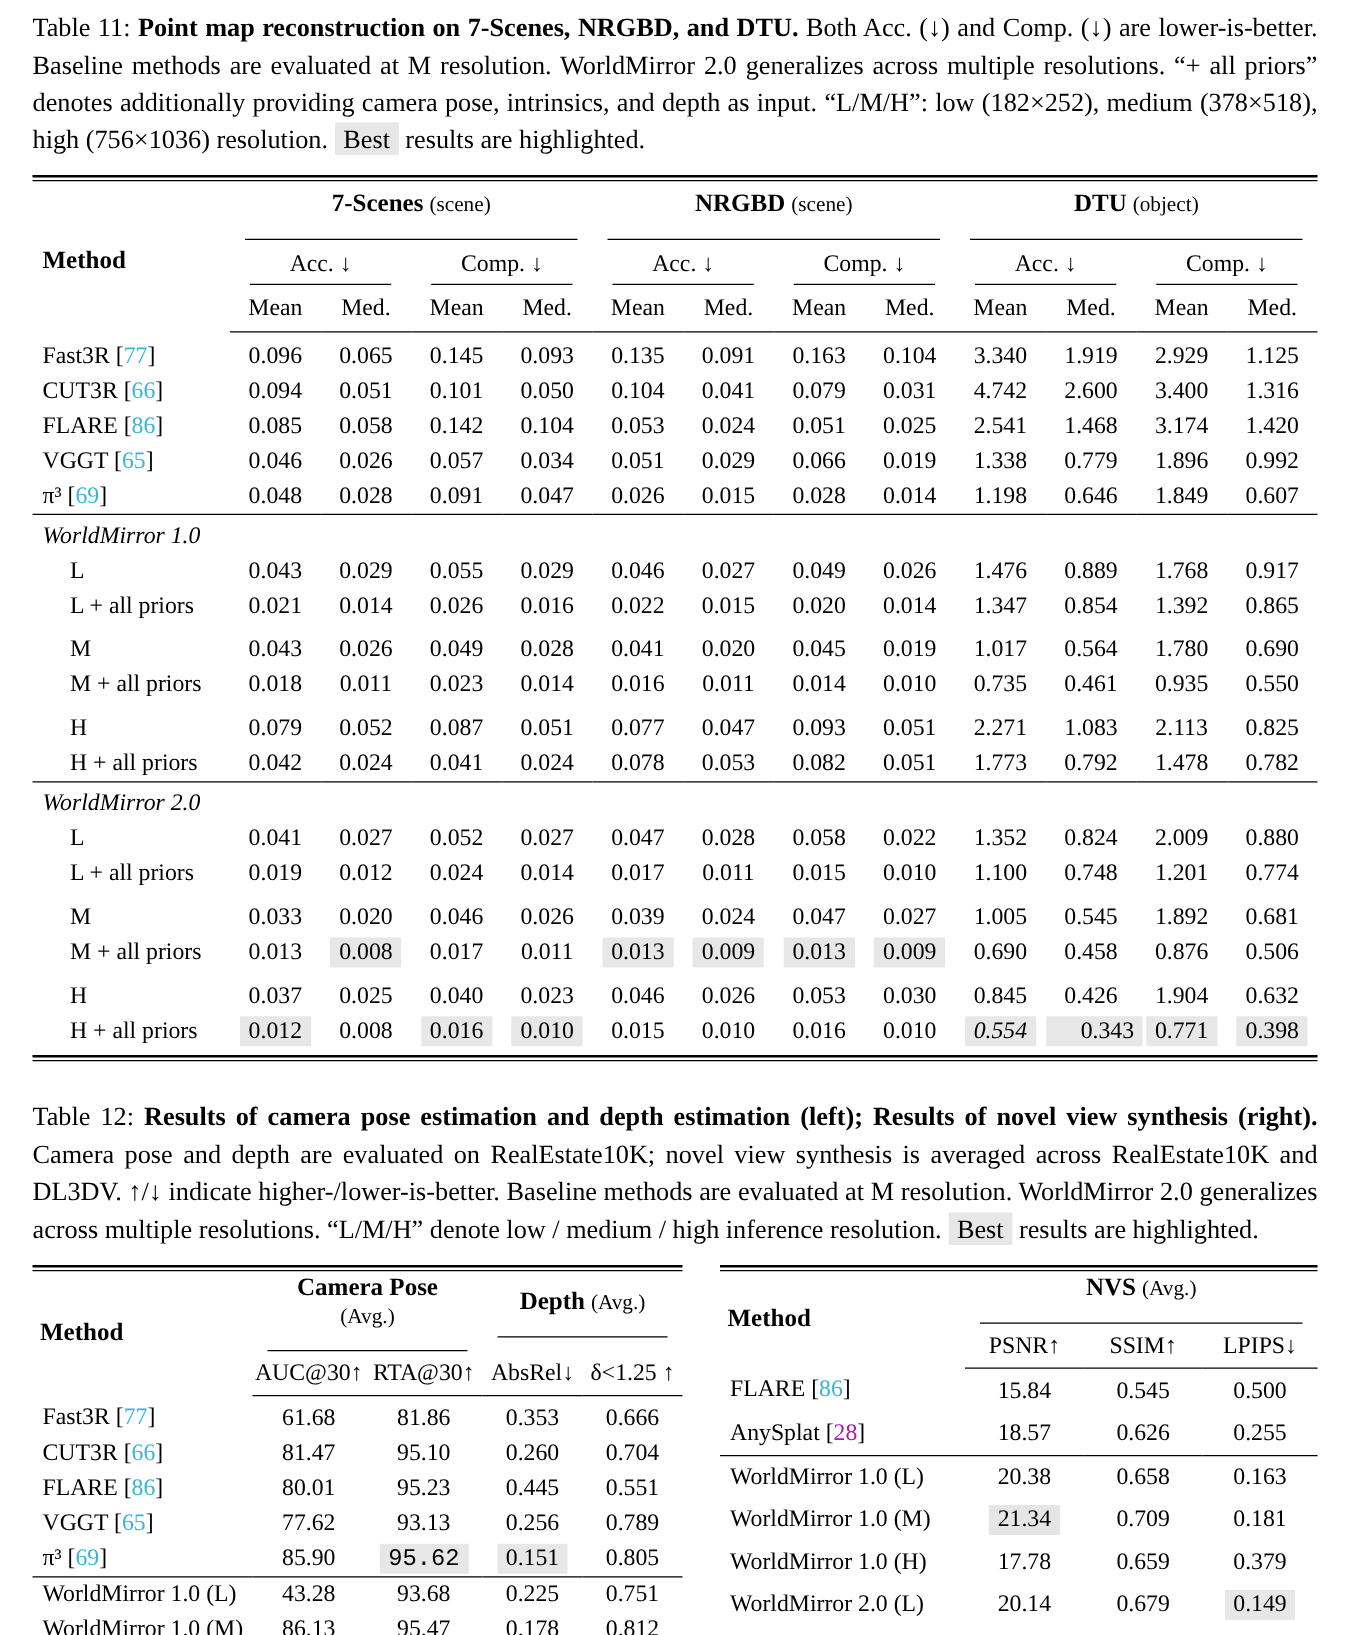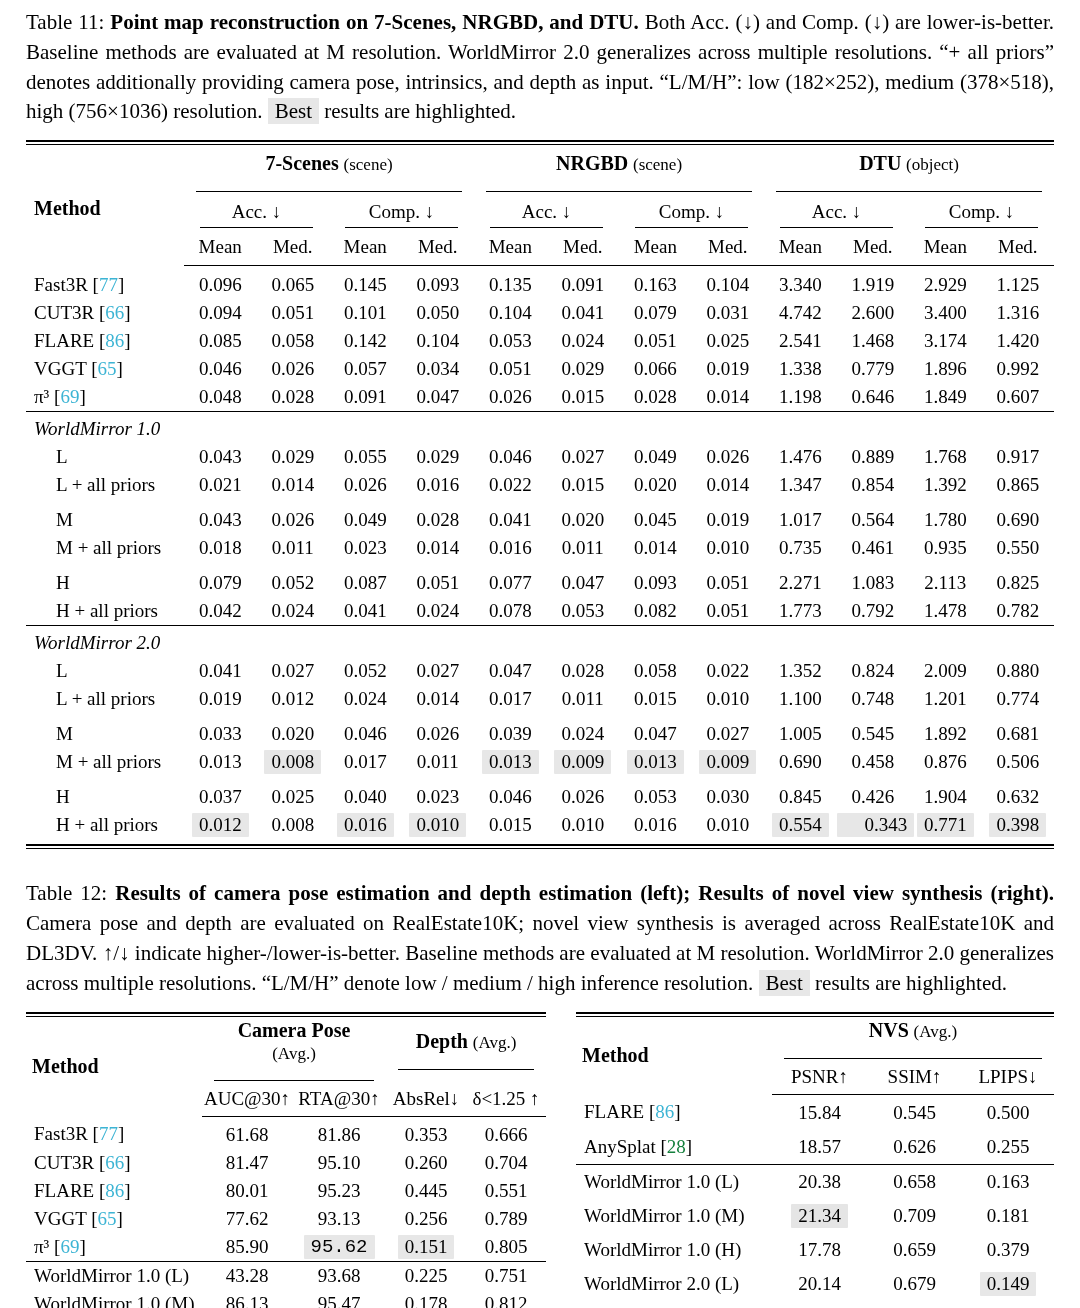--- a/index.html
+++ b/index.html
@@ -386,21 +386,21 @@
           <tr>
             <td class="mcell indent"><span>H + all priors</span></td>
             <td><span class="v hl" style="background: rgb(231, 231, 231);">0.012</span></td>
             <td><span class="v">0.008</span></td>
             <td><span class="v hl" style="background: rgb(231, 231, 231);">0.016</span></td>
             <td><span class="v hl" style="background: rgb(231, 231, 231);">0.010</span></td>
             <td><span class="v">0.015</span></td>
             <td><span class="v">0.010</span></td>
             <td><span class="v">0.016</span></td>
             <td><span class="v">0.010</span></td>
-            <td><span class="v hl" style="background: rgb(231, 231, 231);">0.554</span></td>
+            <td><span class="v hl" style="background: rgb(231, 231, 231); font-style: italic;">0.554</span></td>
             <td><span class="v hl" style="background: rgb(231, 231, 231); padding-left: 28px;">0.343</span></td>
             <td><span class="v hl" style="background: rgb(231, 231, 231);">0.771</span></td>
             <td><span class="v hl" style="background: rgb(231, 231, 231);">0.398</span></td>
           </tr>
         </tbody>
     </table>
     <div class="rule-double bottom"></div>
   </div>
 
   <p class="caption caption2-margin"><span>Table 12: </span><span class="bold">Results of camera pose estimation and depth estimation (left); Results of novel view synthesis (right).</span><span> Camera pose and depth are evaluated on RealEstate10K; novel view synthesis is averaged across RealEstate10K and DL3DV. ↑/↓ indicate higher-/lower-is-better. Baseline methods are evaluated at M resolution. WorldMirror 2.0 generalizes across multiple resolutions. “L/M/H” denote low / medium / high inference resolution. </span><span class="hlword">Best</span><span> results are highlighted.</span></p>
@@ -519,21 +519,21 @@
           </tr>
         </thead>
         <tbody id="t12-right-body">
             <tr>
               <td class="mcell"><span>FLARE</span> [<span class="cite" style="color: rgb(60, 180, 212);">86</span>]</td>
               <td><span class="v">15.84</span></td>
               <td><span class="v">0.545</span></td>
               <td><span class="v">0.500</span></td>
             </tr>
             <tr>
-              <td class="mcell"><span>AnySplat</span> [<span class="cite" style="color: #15803d;">28</span>]</td>
+              <td class="mcell"><span>AnySplat</span> [<span class="cite" style="color: #a21caf;">28</span>]</td>
               <td><span class="v">18.57</span></td>
               <td><span class="v">0.626</span></td>
               <td><span class="v">0.255</span></td>
             </tr>
             <tr class="ruled">
               <td class="mcell"><span>WorldMirror 1.0 (L)</span></td>
               <td><span class="v">20.38</span></td>
               <td><span class="v">0.658</span></td>
               <td><span class="v">0.163</span></td>
             </tr>

